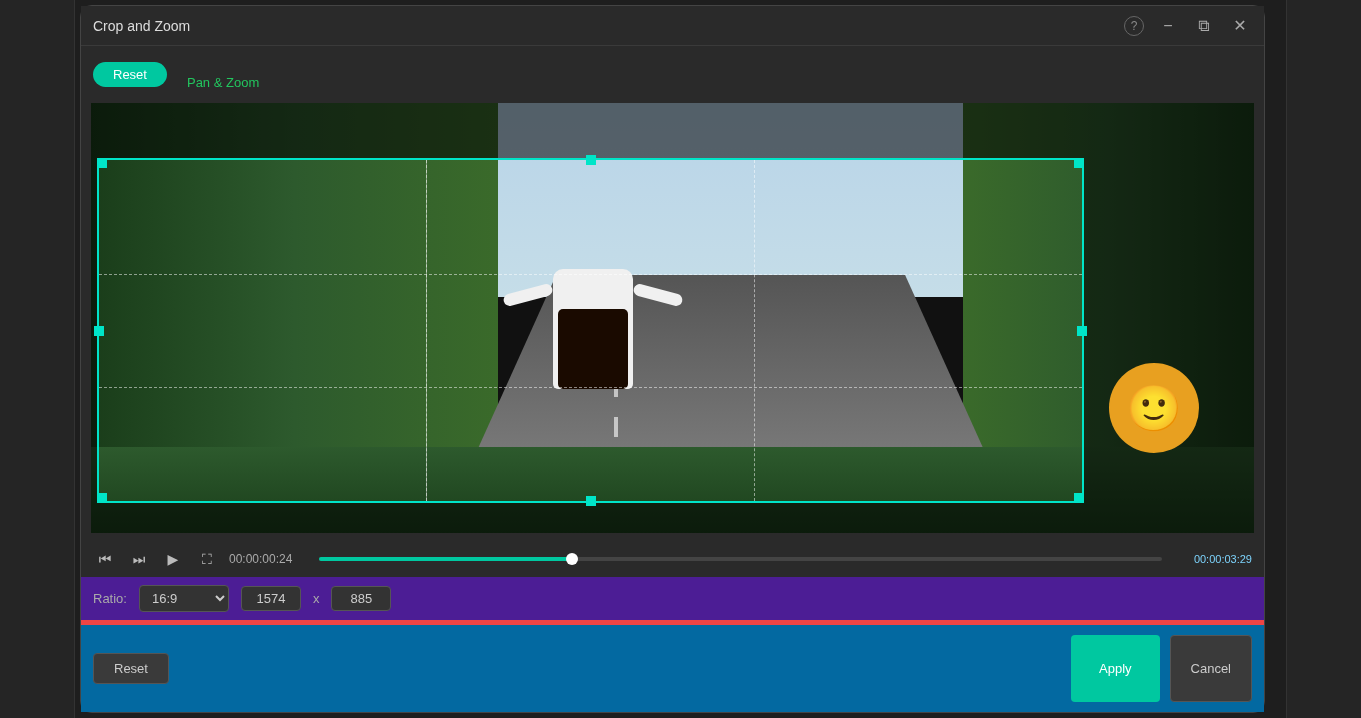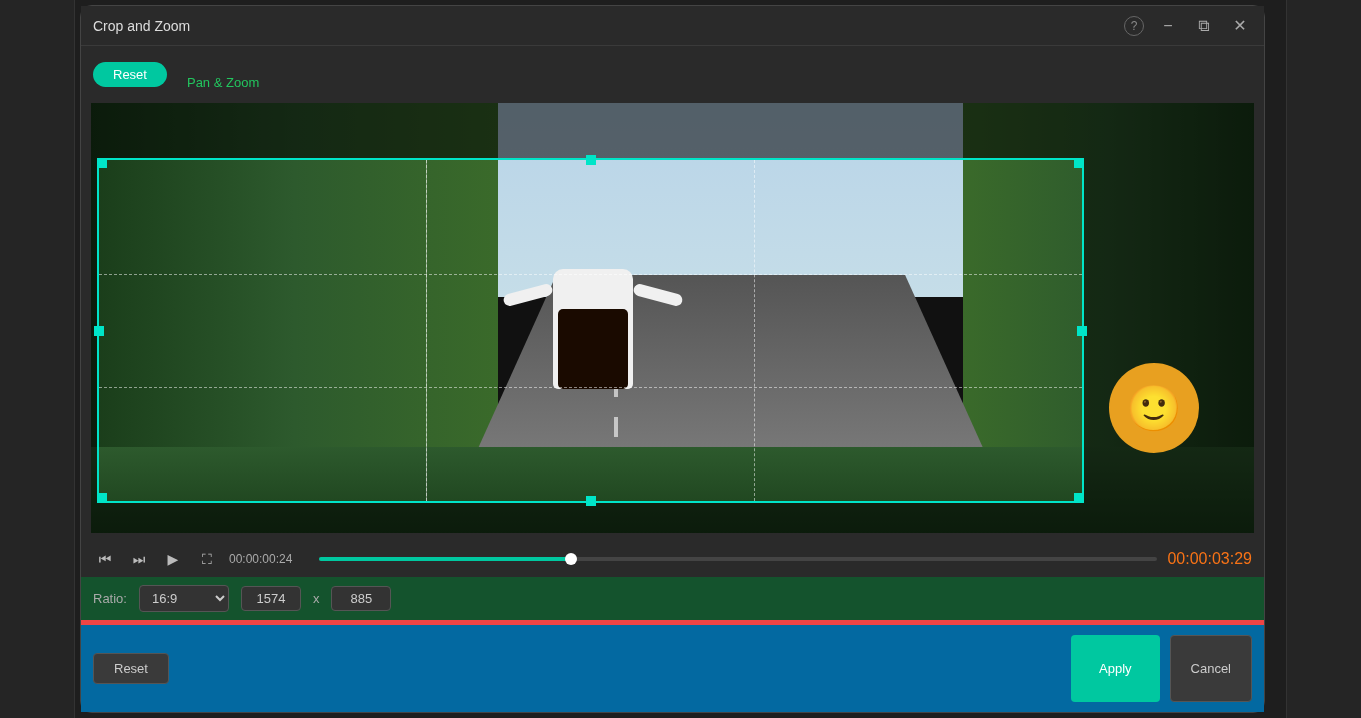--- a/index.html
+++ b/index.html
@@ -401,31 +401,32 @@
       top: 50%;
       left: 30%;
       transform: translate(-50%, -50%);
       width: 12px;
       height: 12px;
       background: #fff;
       border-radius: 50%;
     }
 
     .time-end {
-      font-size: 16px;
-      color: #f97316;
+      font-size: 11px;
+      color: #7dd3fc;
       min-width: 80px;
+      text-align: right;
     }
 
     
     .ratio-bar {
       display: flex;
       align-items: center;
       padding: 8px 12px;
-      background: #14532d;
+      background: #4c1d95;
       gap: 12px;
       flex-shrink: 0;
     }
 
     .ratio-label {
       font-size: 13px;
       color: #aaa;
     }
 
     .ratio-select {

